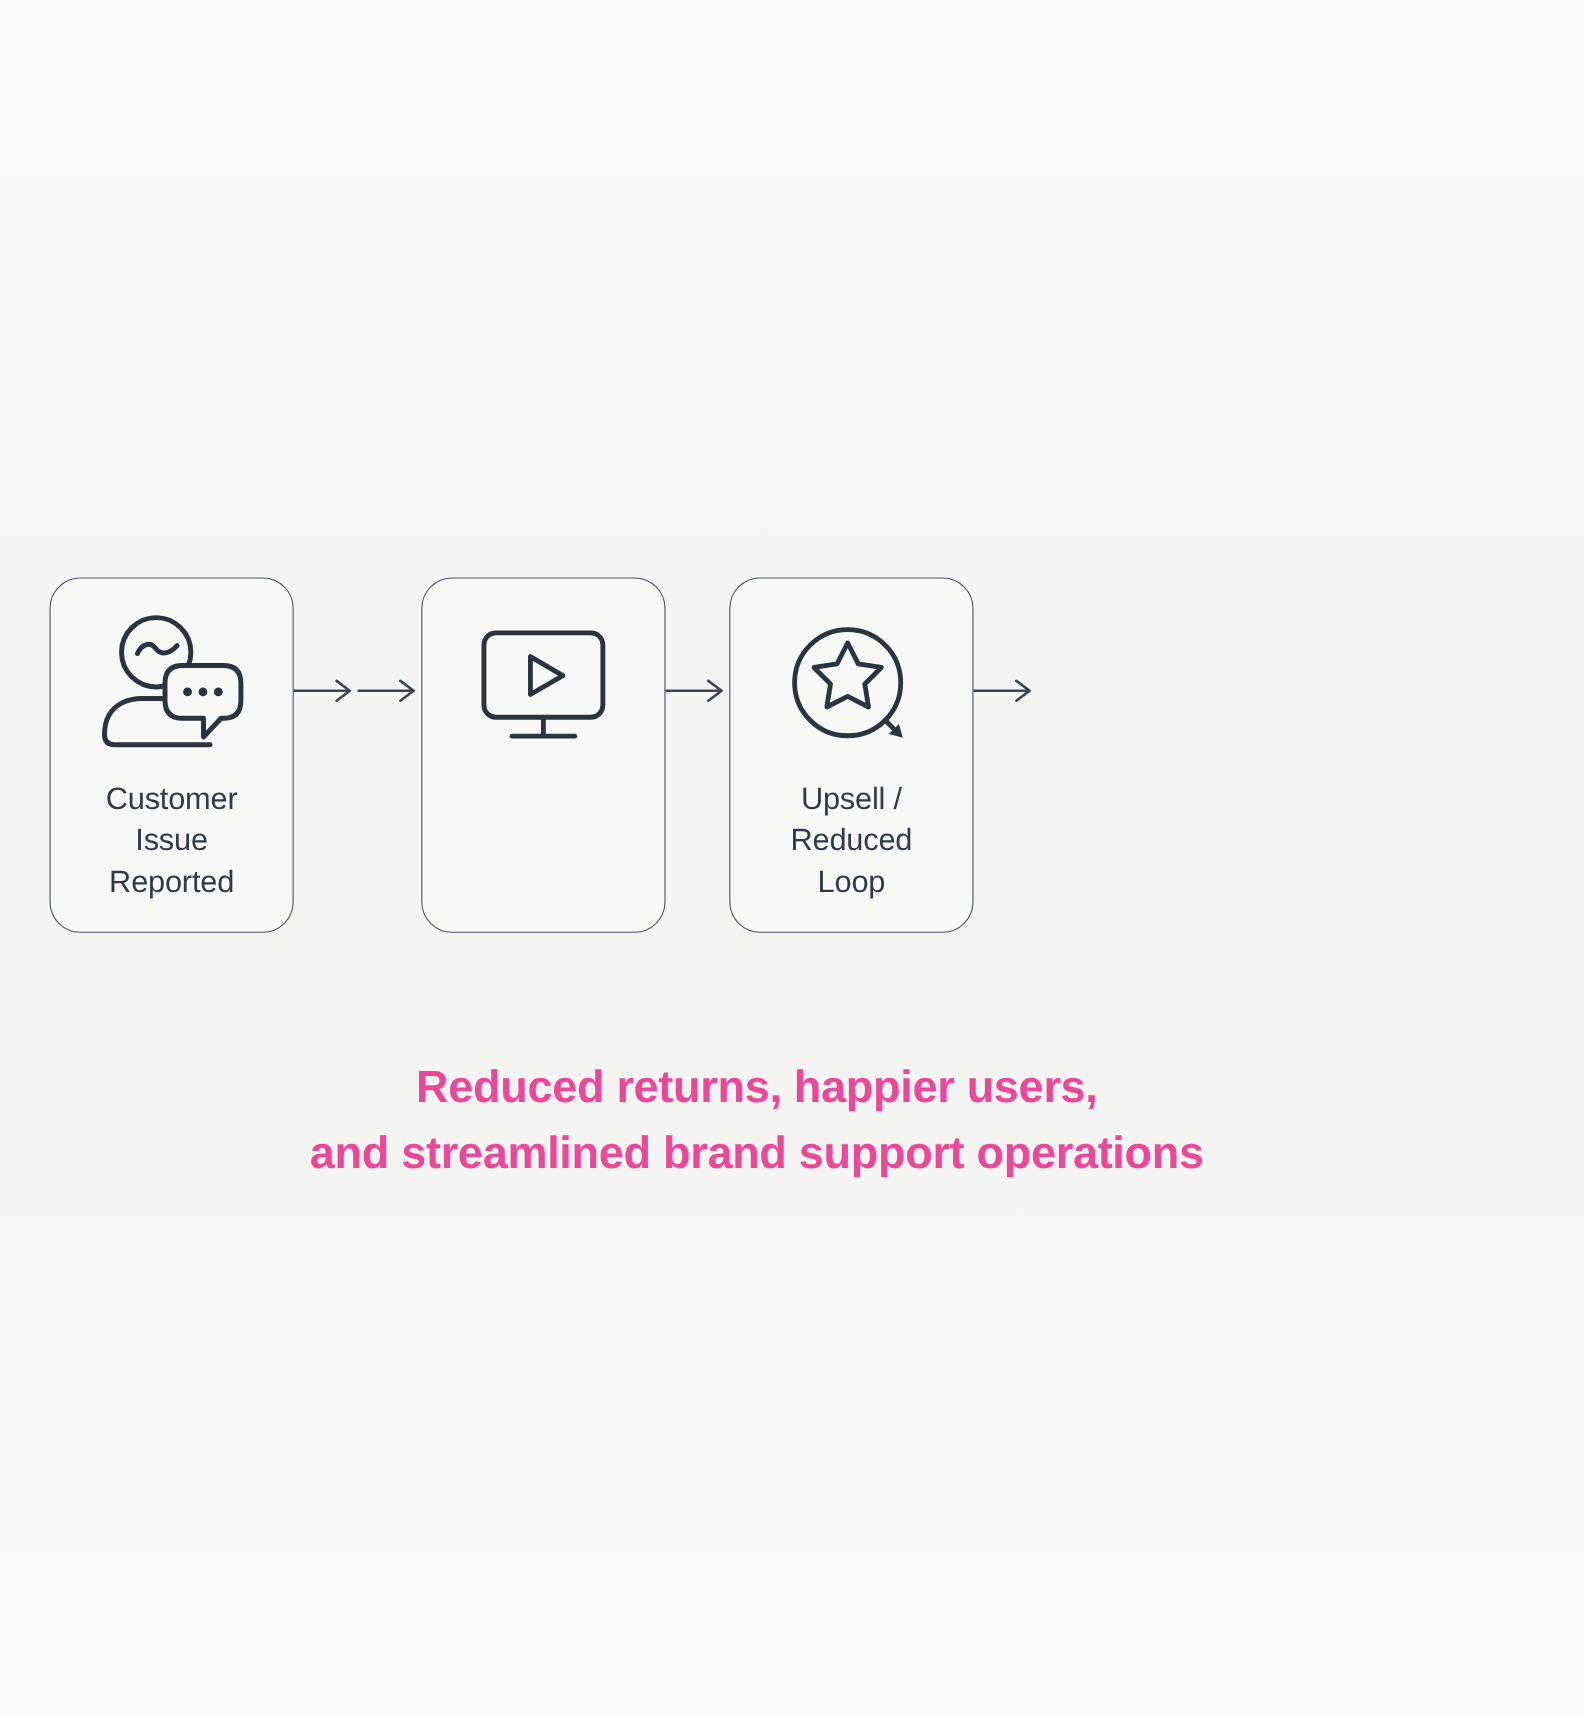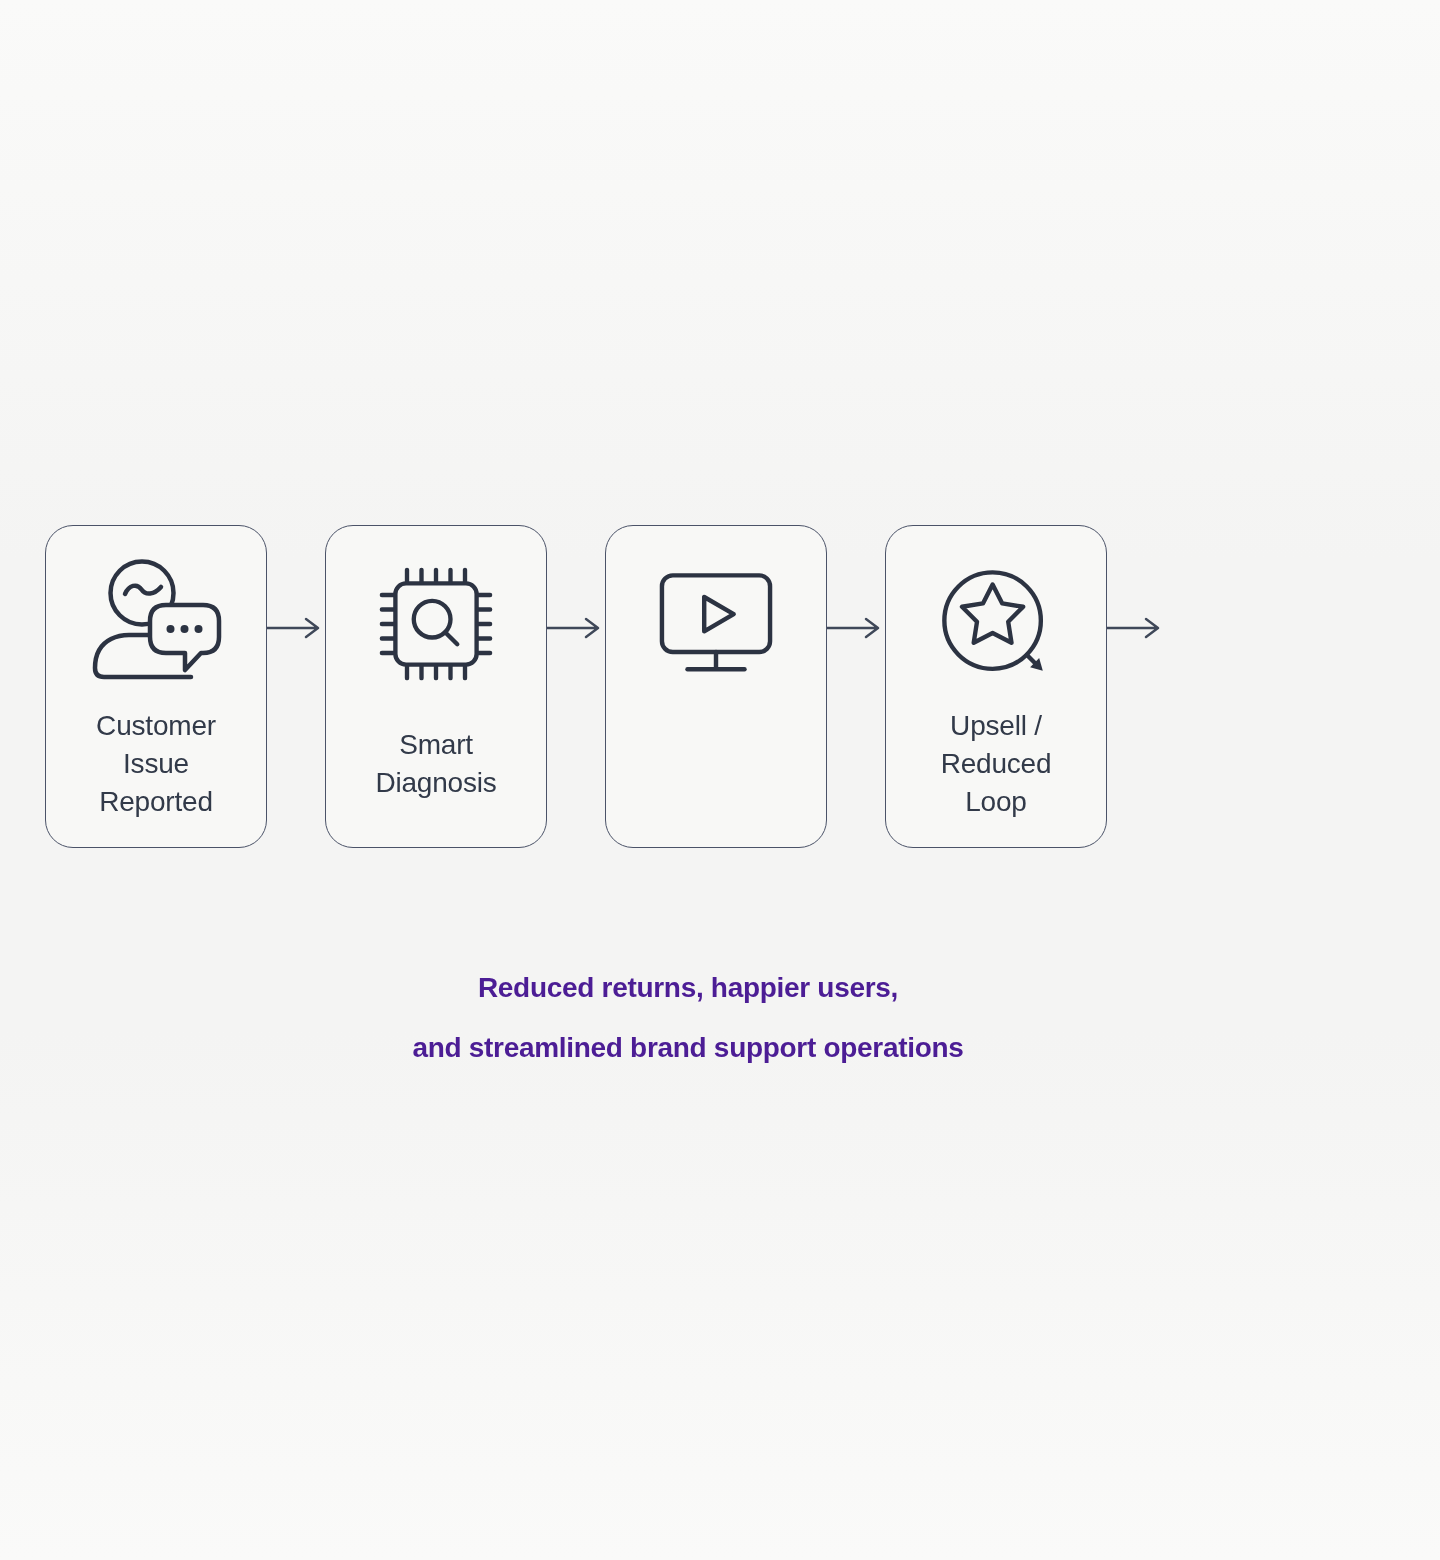--- a/index.html
+++ b/index.html
@@ -60,25 +60,25 @@
     top: 91px;
     left: 0;
   }
   .caption {
     position: absolute;
     top: 958px;
     left: 0;
     width: 1376px;
     text-align: center;
     white-space: pre-line;
-    font-size: 28px;
+    font-size: 41px;
     line-height: 60px;
     font-weight: 600;
     letter-spacing: -0.3px;
-    color: #4c1d95;
+    color: #ec4899;
   }
   .ic { stroke: #2c3342; stroke-width: 4.5; fill: none; stroke-linecap: round; stroke-linejoin: round; }
   .ic-fill { fill: #2c3342; stroke: none; }
   .ic-bg { fill: #f8f8f6; }
 </style>
 </head>
 <body>
 
 <div class="flow-row">
 
@@ -98,35 +98,20 @@
 Issue
 Reported</div>
   </div>
 
   <div class="connector">
     <svg width="58" height="24" viewBox="0 0 58 24">
       <path d="M 0 12 H 48 M 39 3 L 51 12 L 39 21" stroke="#3f4859" stroke-width="2.4" fill="none" stroke-linecap="round" stroke-linejoin="round"></path>
     </svg>
   </div>
 
-  <div class="step-box">
-    <div class="icon-wrap">
-      <svg width="116" height="116" viewBox="0 0 120 120">
-        <rect class="ic" x="18" y="18" width="84" height="84" rx="11"></rect>
-        <path class="ic" d="M30 4V17 M45 4V17 M60 4V17 M75 4V17 M90 4V17"></path>
-        <path class="ic" d="M30 103V116 M45 103V116 M60 103V116 M75 103V116 M90 103V116"></path>
-        <path class="ic" d="M4 30H17 M4 45H17 M4 60H17 M4 75H17 M4 90H17"></path>
-        <path class="ic" d="M103 30H116 M103 45H116 M103 60H116 M103 75H116 M103 90H116"></path>
-        <circle class="ic" cx="56" cy="55" r="19"></circle>
-        <path class="ic" d="M 69.5 68.5 L 82 81"></path>
-      </svg>
-    </div>
-    <div class="step-label">Smart
-Diagnosis</div>
-  </div>
 
   <div class="connector">
     <svg width="58" height="24" viewBox="0 0 58 24">
       <path d="M 0 12 H 48 M 39 3 L 51 12 L 39 21" stroke="#3f4859" stroke-width="2.4" fill="none" stroke-linecap="round" stroke-linejoin="round"></path>
     </svg>
   </div>
 
   <div class="step-box">
     <div class="icon-wrap">
       <svg width="114" height="104" viewBox="0 0 116 105">

